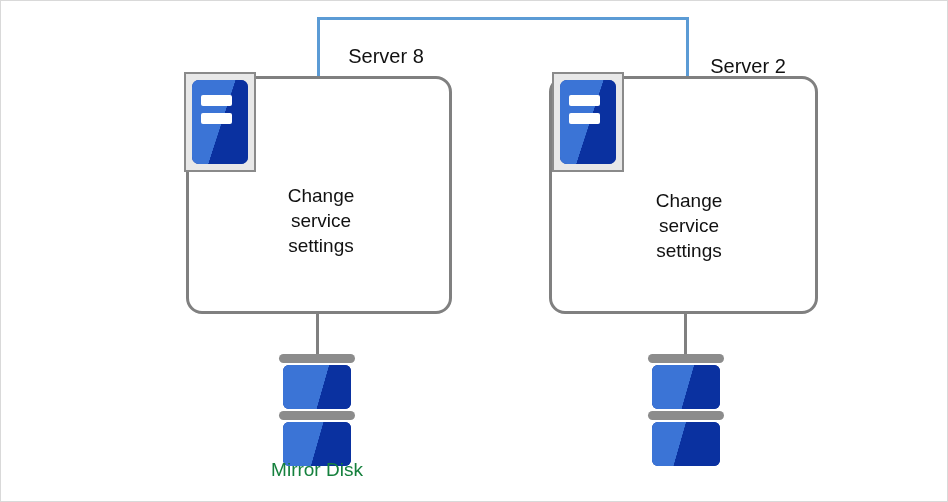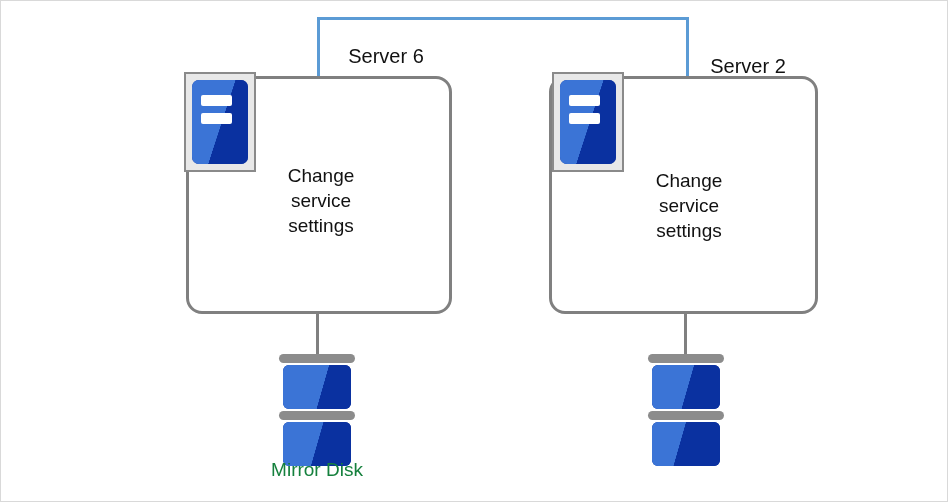--- a/index.html
+++ b/index.html
@@ -44,20 +44,21 @@
     white-space: nowrap;
     text-align: center;
   }
   .box-text {
     position: absolute;
     font-size: 19px;
     color: #111111;
     line-height: 25px;
     text-align: center;
     white-space: nowrap;
+    margin-top: 20px;
   }
   
   .srv-icon {
     position: absolute;
     box-sizing: border-box;
     background: #e8e8e8;
     border: 2px solid #8a8a8a;
     padding: 6px;
   }
   .srv-icon-inner {
@@ -125,21 +126,21 @@
     text-align: center;
   }
 </style>
 </head>
 <body>
 
 <div id="canvas">
 
   <div class="bracket" style="left: 316px; top: 16px; width: 372px; height: 60px; --bracket: #5B9BD5;"></div>
 
-  <div class="server-label" style="left:325px; top:44px; width:120px;">Server 6</div>
+  <div class="server-label" style="left:325px; top:44px; width:120px;">Server 8</div>
 
   <div class="server-box" style="left:185px; top:75px; width:266px; height:238px;"></div>
 
   <div class="srv-icon" style="left:183px; top:71px; width:72px; height:100px;">
     <div class="srv-icon-inner">
       <div class="srv-bar b1"></div>
       <div class="srv-bar b2"></div>
     </div>
   </div>
 

